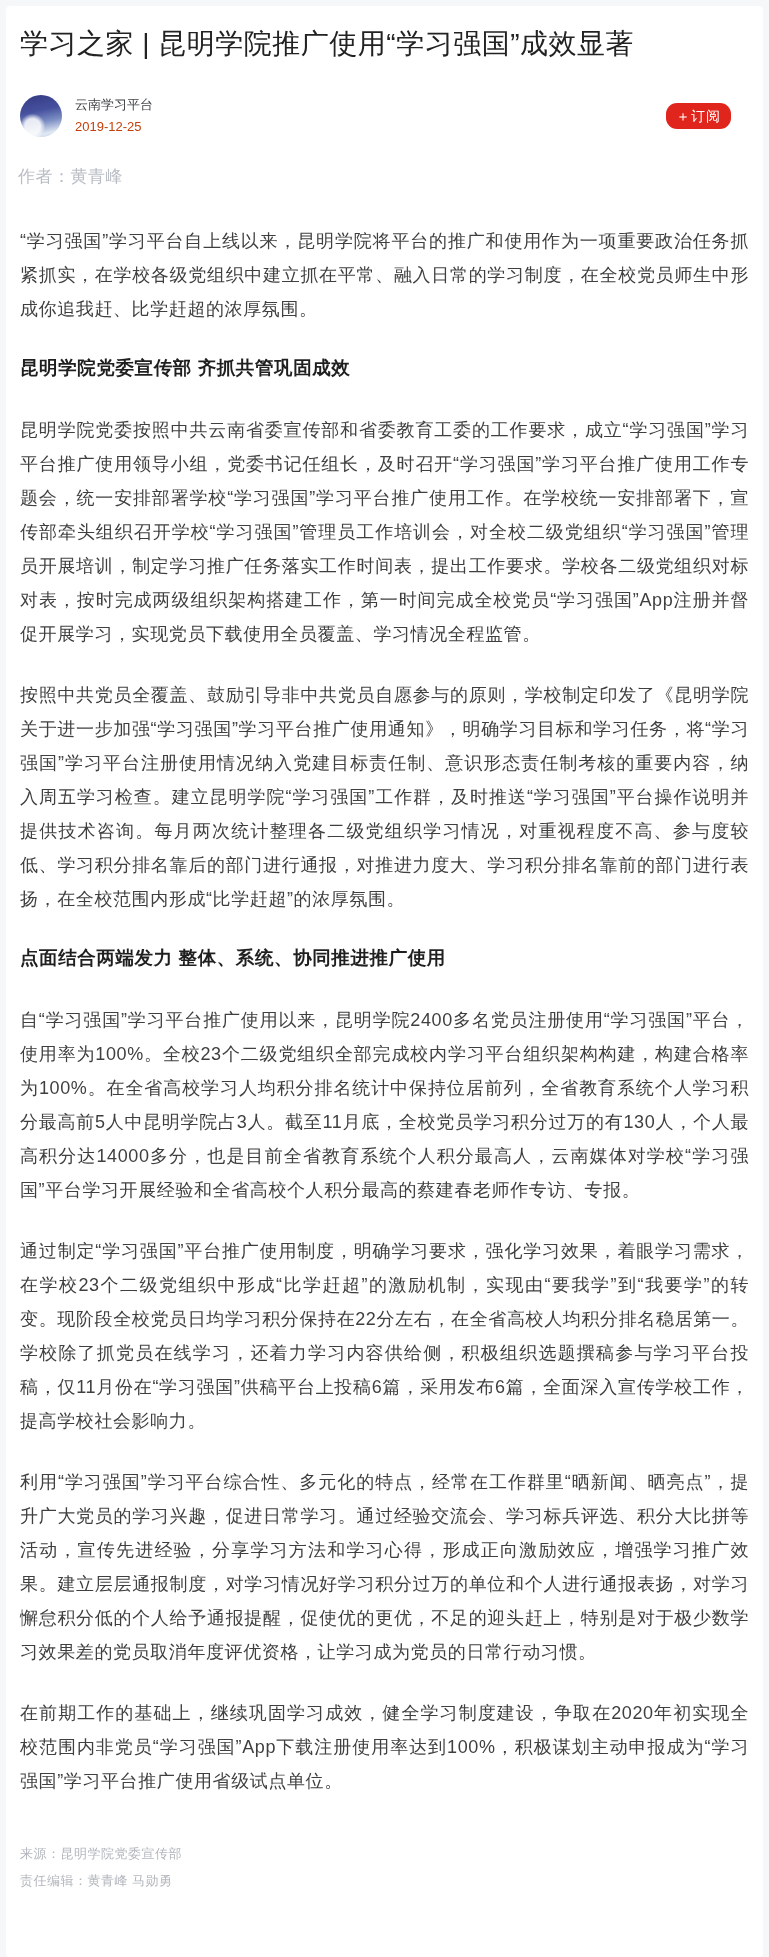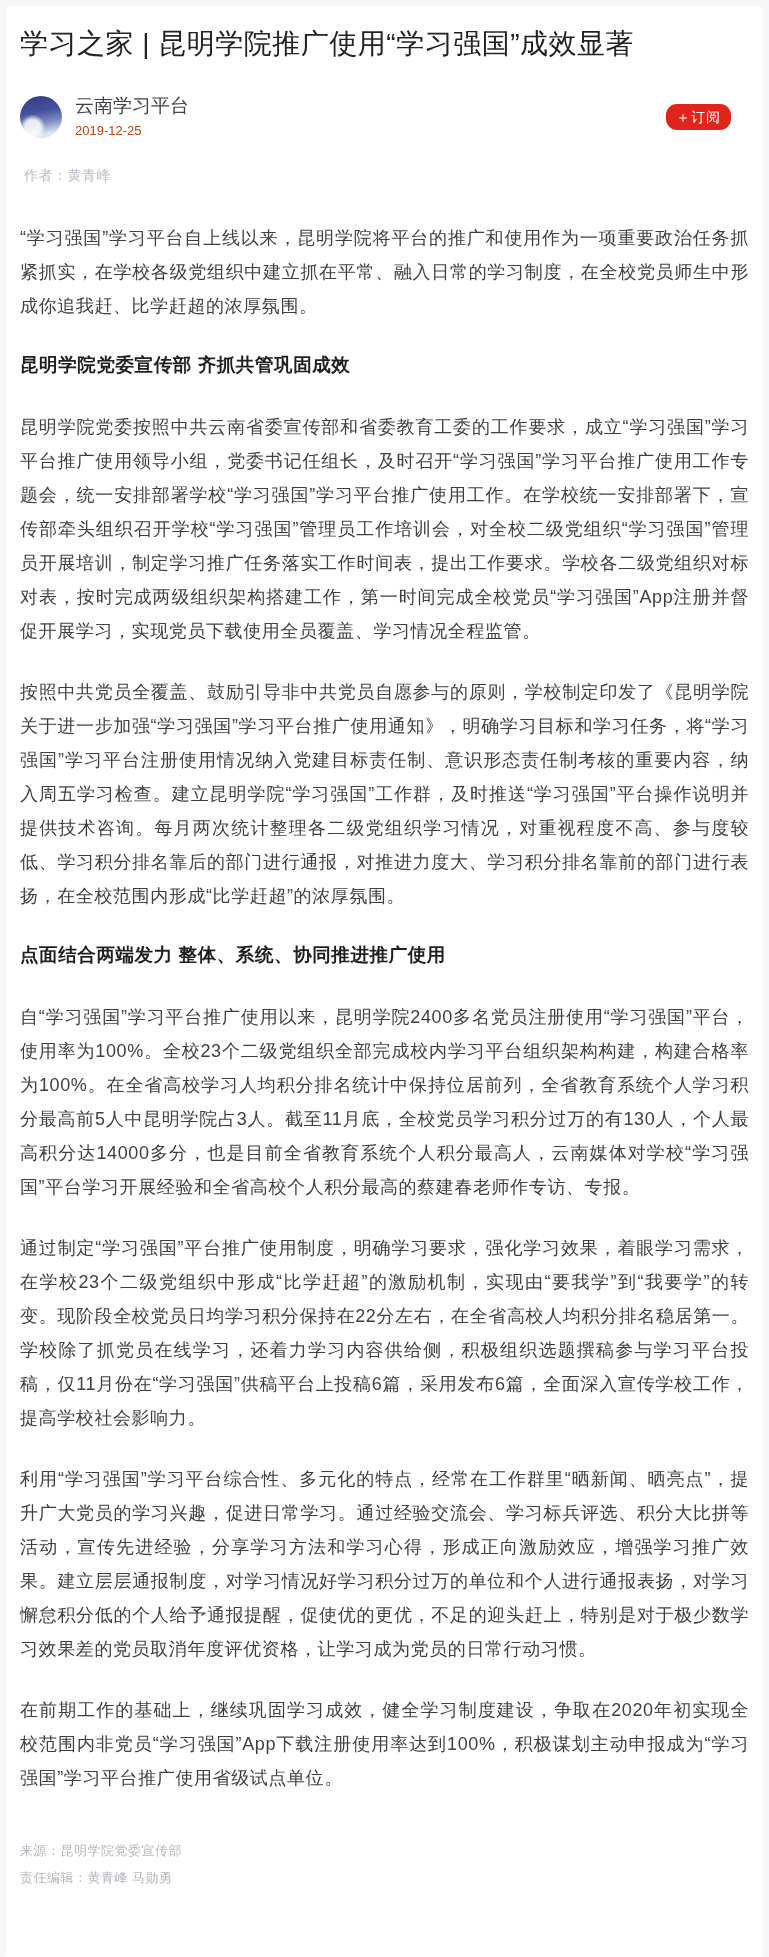--- a/index.html
+++ b/index.html
@@ -40,21 +40,21 @@
     height: 42px;
     border-radius: 50%;
     flex: 0 0 42px;
     background:
       radial-gradient(circle at 30% 75%, rgba(255,255,255,0.85) 0 18%, rgba(255,255,255,0) 30%),
       linear-gradient(168deg, #343a80 0%, #45509e 38%, #7a8cc2 62%, #dfe7f3 86%, #c7d3e6 100%);
     overflow: hidden;
   }
   .pub-info { margin-left: 13px; }
   .pub-name {
-    font-size: 19px;
+    font-size: 13px;
     color: #3f4347;
     line-height: 1.2;
   }
   .pub-date {
     font-size: 13px;
     color: #c2410c;
     margin-top: 6px;
     line-height: 1.2;
   }
   .subscribe-btn {
@@ -67,23 +67,23 @@
     font-size: 14px;
     line-height: 1;
     padding: 6px 10px;
     border: none;
     border-radius: 11px;
     cursor: pointer;
     font-family: inherit;
     letter-spacing: 1px;
   }
   .author-line {
-    font-size: 14px;
+    font-size: 17px;
     color: #b9bdc4;
-    margin: 28px 10px 0;
+    margin: 28px 4px 0;
     letter-spacing: 0.5px;
   }
   .article { margin: 36px 6px 0; }
   .para {
     font-size: 18px;
     color: #3f3f3f;
     line-height: 34px;
     letter-spacing: 0.6px;
     margin: 0 0 27px;
     text-align: justify;

